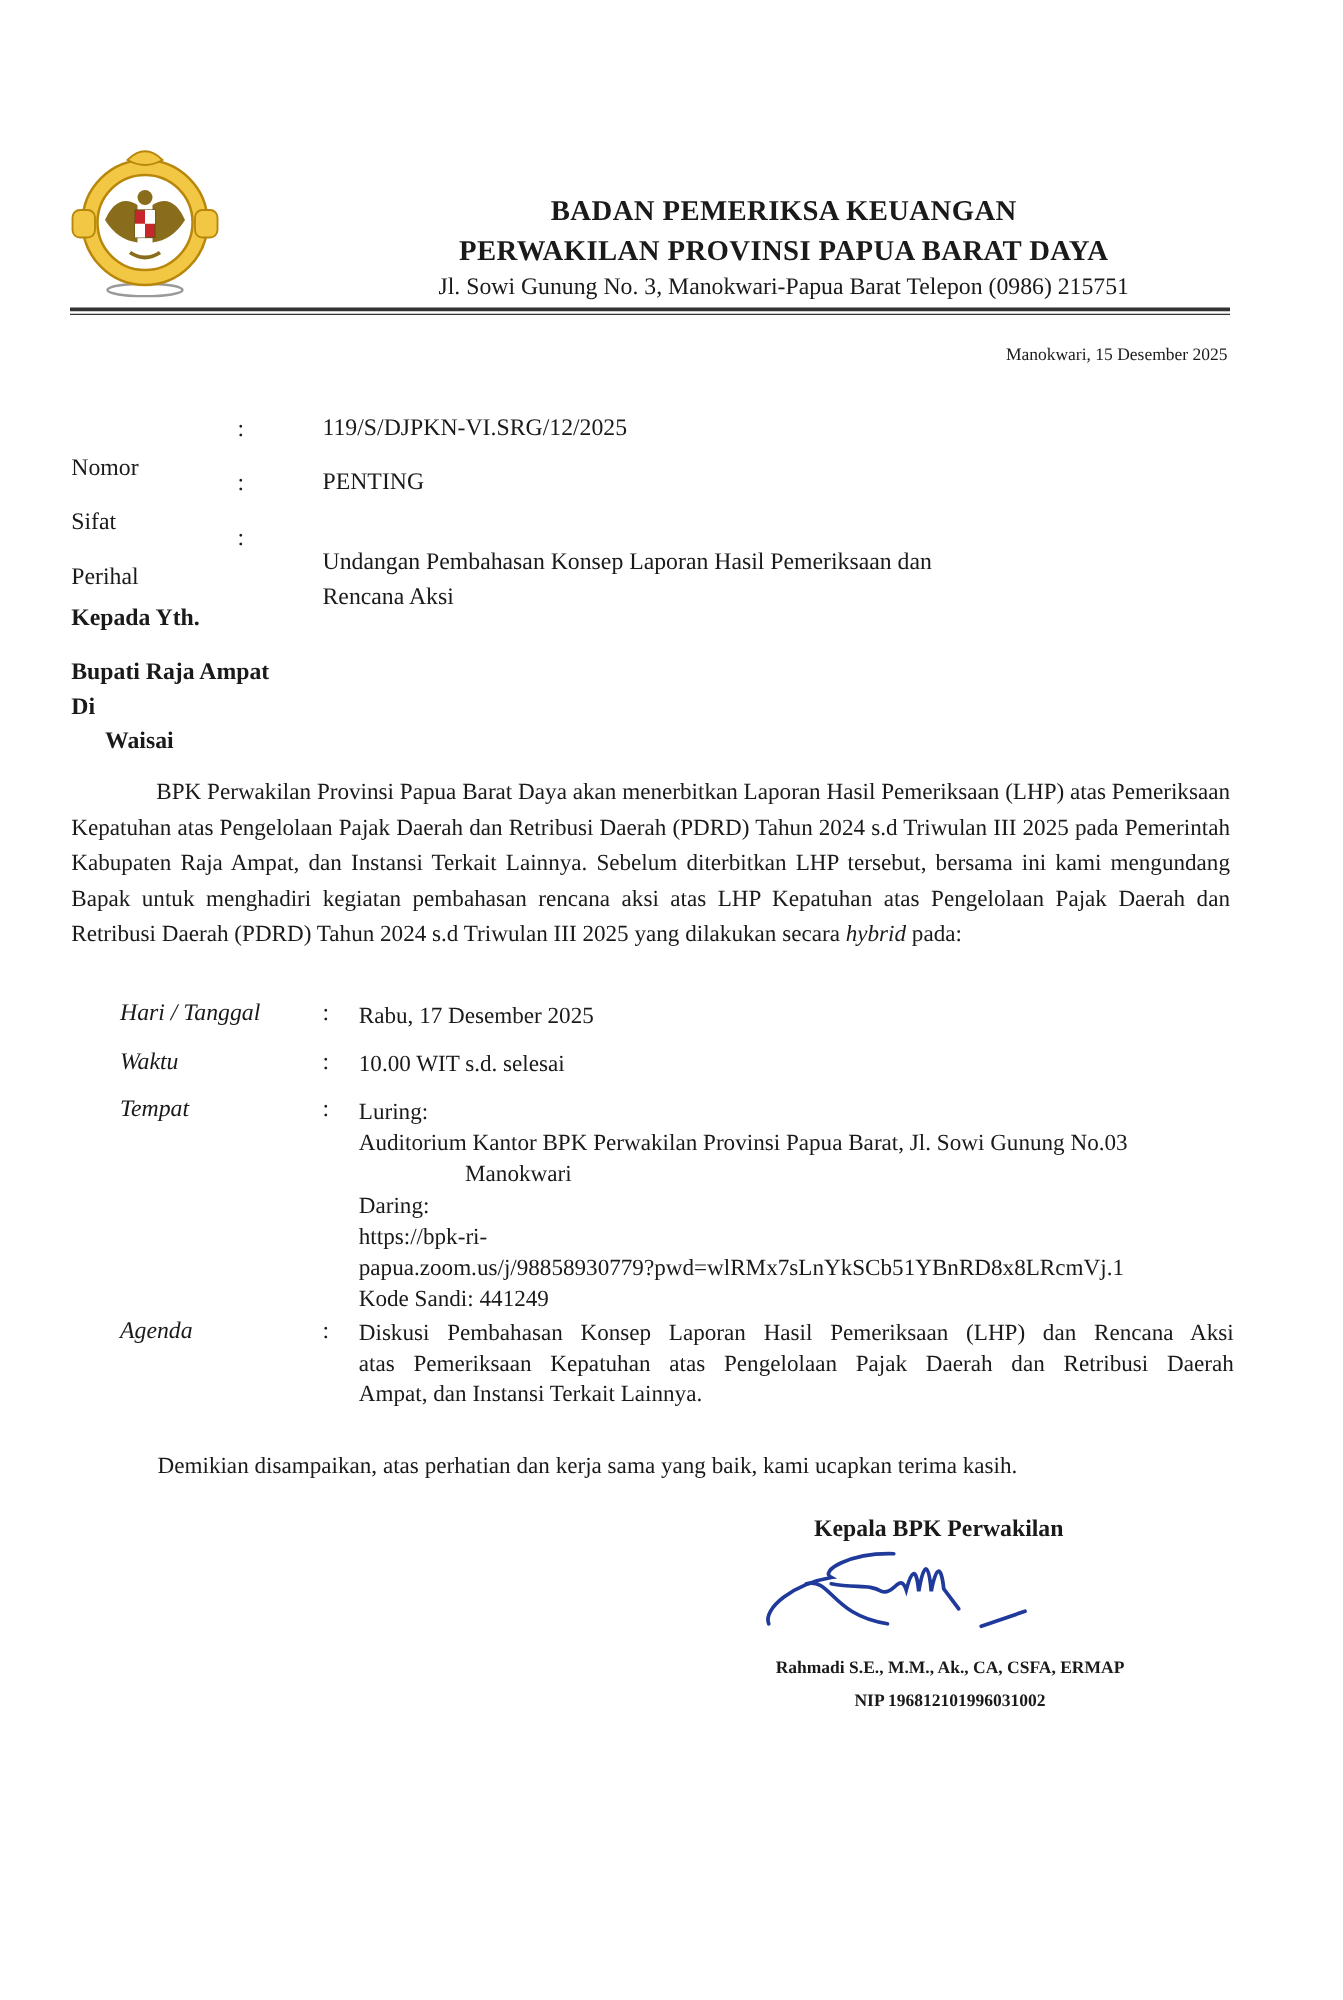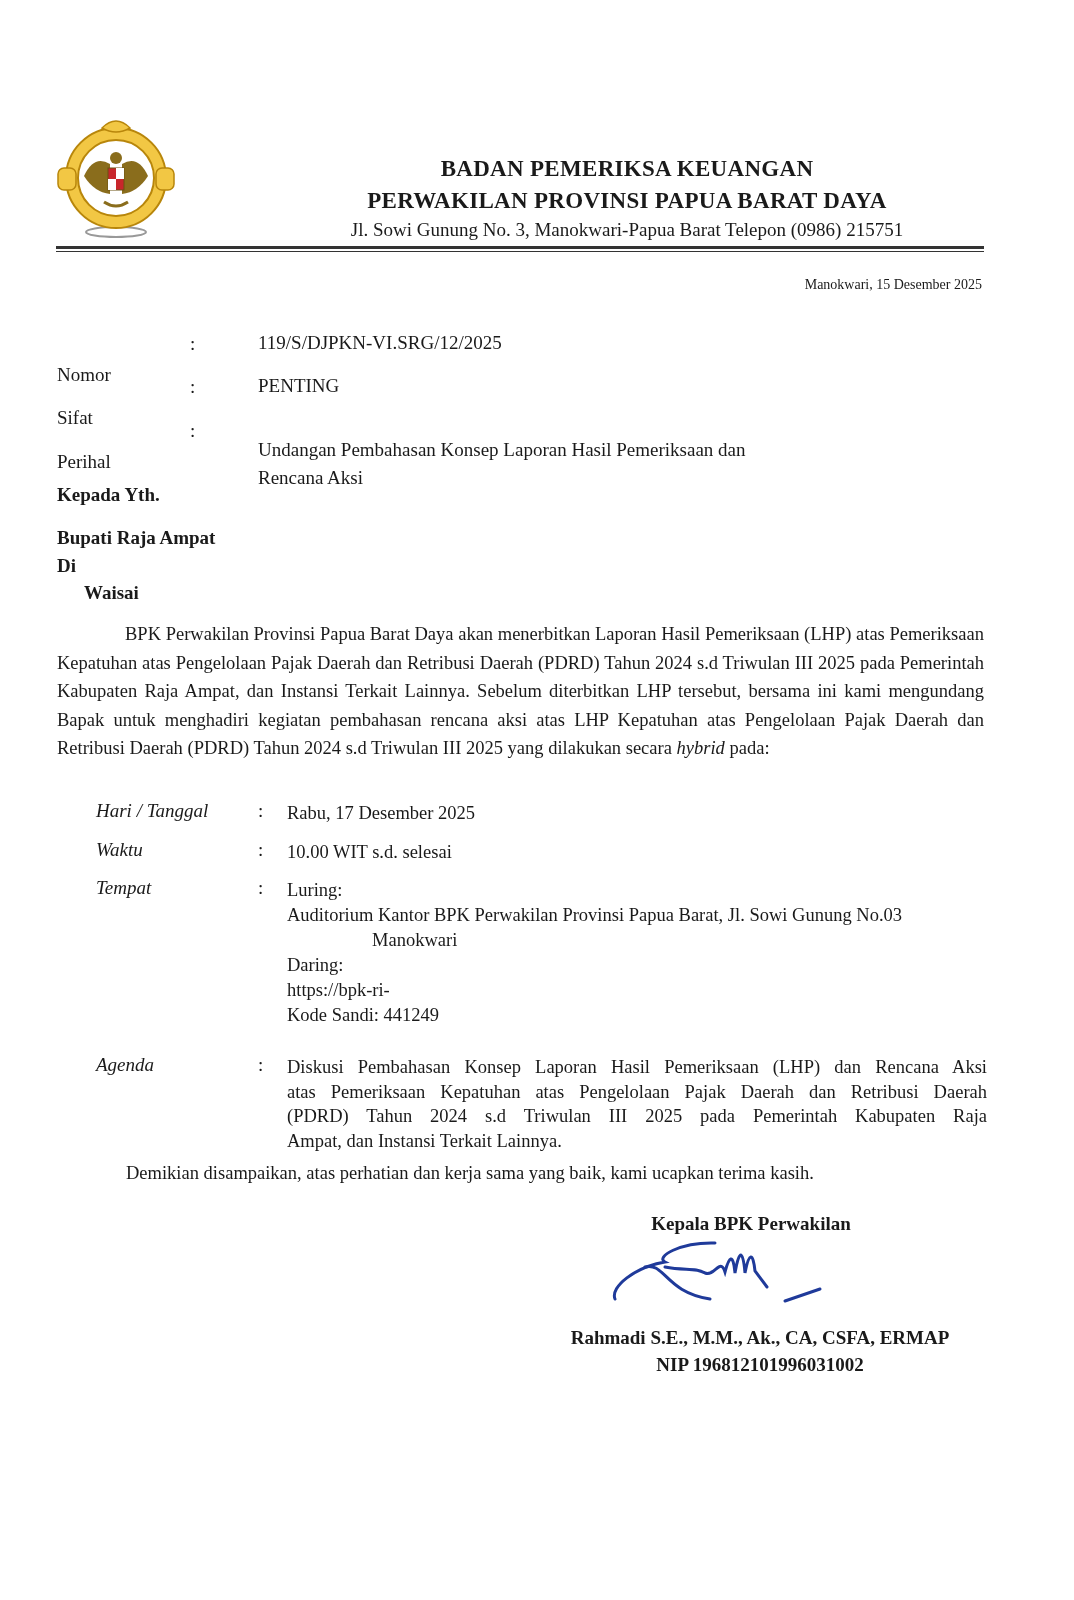--- a/index.html
+++ b/index.html
@@ -27,21 +27,21 @@
   .para {
     left: 57px; width: 927px; font-size: 18.5px; line-height: 28.5px; text-align: justify;
     top: 620px;
   }
   .para .indent { display: inline-block; width: 68px; }
   .det-label { left: 96px; font-size: 19px; font-style: italic; }
   .det-colon { left: 258px; font-size: 19px; }
   .det-value { left: 287px; font-size: 18.5px; width: 700px; line-height: 25px; }
   .closing { left: 126px; top: 1163px; font-size: 18.5px; }
   .sig-title { left: 0; width: 1074px; text-align: center; padding-left: 428px; box-sizing: border-box; top: 1213px; font-size: 19px; font-weight: bold; }
-  .sig-name { left: 0; width: 1074px; text-align: center; padding-left: 446px; box-sizing: border-box; font-size: 19px; font-weight: bold; }
+  .sig-name { left: 0; width: 1074px; text-align: center; padding-left: 446px; box-sizing: border-box; font-size: 14px; font-weight: bold; }
   .signature { left: 605px; top: 1237px; width: 240px; height: 80px; }
 </style>
 </head>
 <body>
 
 <div class="abs logo">
   <svg width="124" height="124" viewBox="0 0 124 124">
     <ellipse cx="62" cy="118" rx="30" ry="5" fill="none" stroke="#999" stroke-width="2"></ellipse>
     <circle cx="62" cy="64" r="50" fill="#f2c744" stroke="#b8860b" stroke-width="2"></circle>
     <circle cx="62" cy="64" r="38" fill="#ffffff" stroke="#b8860b" stroke-width="2"></circle>
@@ -97,30 +97,30 @@
 
 <div class="abs det-label" style="top:877px">Tempat</div>
 <div class="abs det-colon" style="top:877px">:</div>
 <div class="abs det-value" style="top:878px">
   <div>Luring:</div>
   <div>Auditorium Kantor BPK Perwakilan Provinsi Papua Barat, Jl. Sowi Gunung No.03</div>
   <div style="padding-left:85px">Manokwari</div>
   <div>Daring:</div>
   <div>
     <div>https://bpk-ri-</div>
+    <div>papua.zoom.us/j/98858930779?pwd=wlRMx7sLnYkSCb51YBnRD8x8LRcmVj.1</div>
   </div>
   <div>Kode Sandi: 441249</div>
 </div>
 
 <div class="abs det-label" style="top:1054px">Agenda</div>
 <div class="abs det-colon" style="top:1054px">:</div>
 <div class="abs det-value" style="top:1055px; line-height:24.5px">
   <div style="text-align:justify; text-align-last:justify">Diskusi Pembahasan Konsep Laporan Hasil Pemeriksaan (LHP) dan Rencana Aksi</div>
   <div style="text-align:justify; text-align-last:justify">atas Pemeriksaan Kepatuhan atas Pengelolaan Pajak Daerah dan Retribusi Daerah</div>
-  <div style="text-align:justify; text-align-last:justify">(PDRD) Tahun 2024 s.d Triwulan III 2025 pada Pemerintah Kabupaten Raja</div>
   <div>Ampat, dan Instansi Terkait Lainnya.</div>
 </div>
 
 <div class="abs closing">Demikian disampaikan, atas perhatian dan kerja sama yang baik, kami ucapkan terima kasih.</div>
 
 <div class="abs sig-title">Kepala BPK Perwakilan</div>
 <div class="abs signature">
   <svg width="240" height="80" viewBox="0 0 240 80">
     <path d="M10 62 C 5 50, 30 30, 60 25 C 50 20, 75 5, 110 6" stroke="#1f3a9a" stroke-width="3" fill="none" stroke-linecap="round"></path>
     <path d="M40 30 C 60 25, 60 55, 105 62" stroke="#1f3a9a" stroke-width="3" fill="none" stroke-linecap="round"></path>

